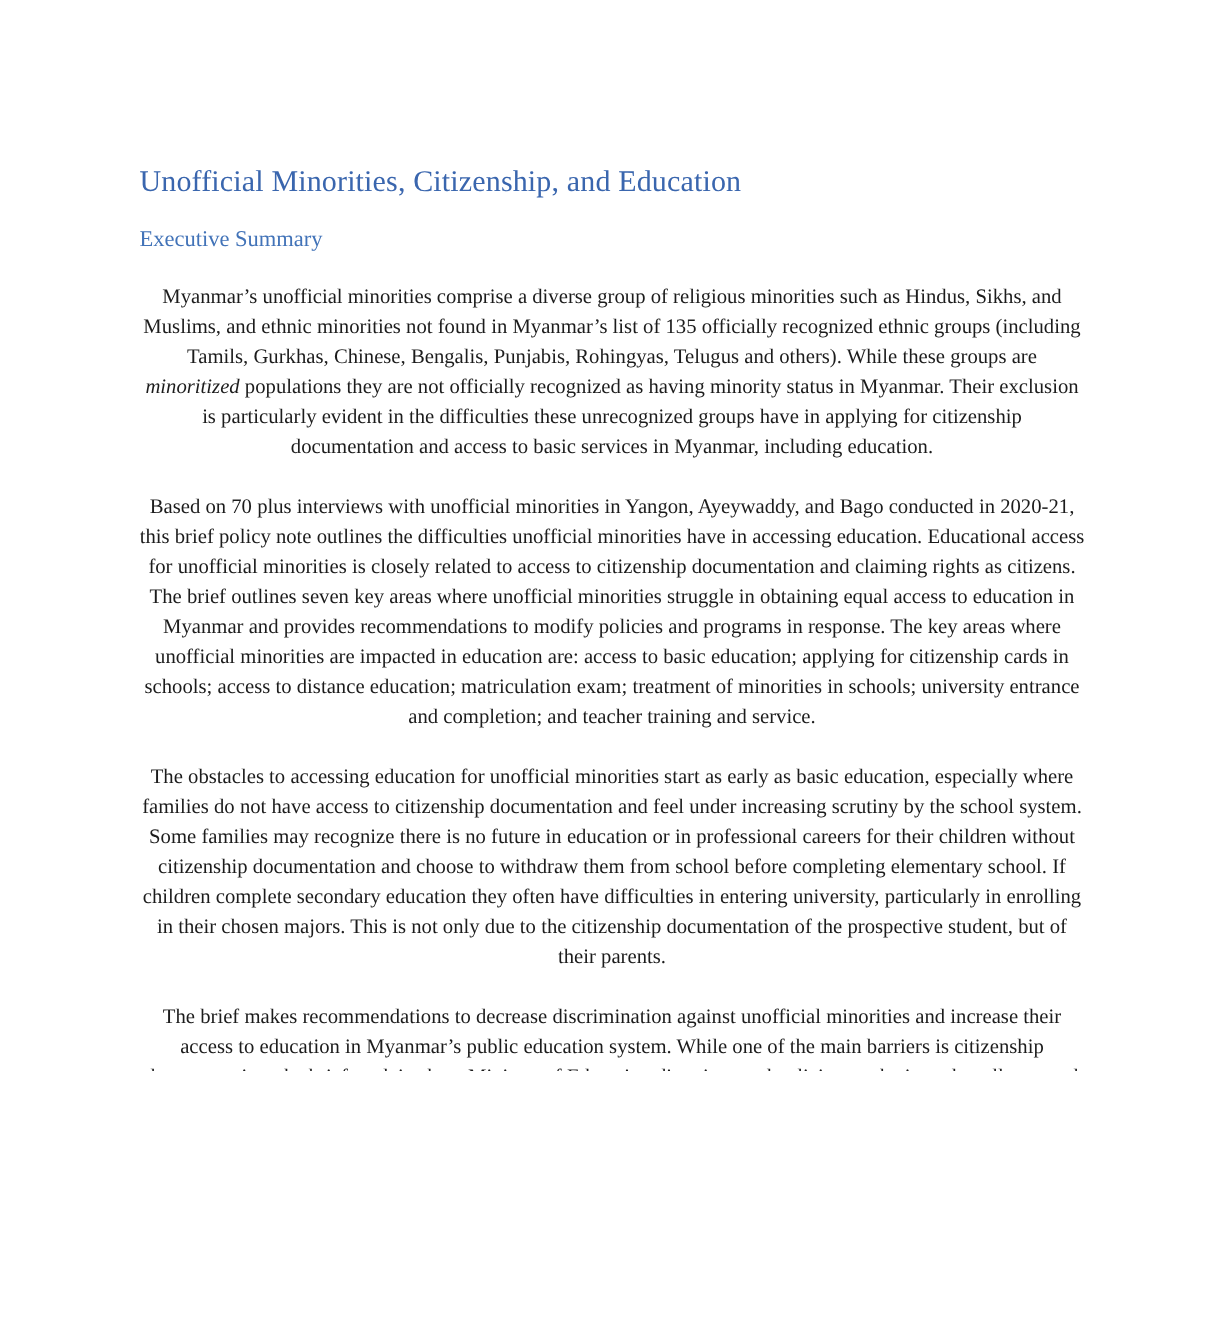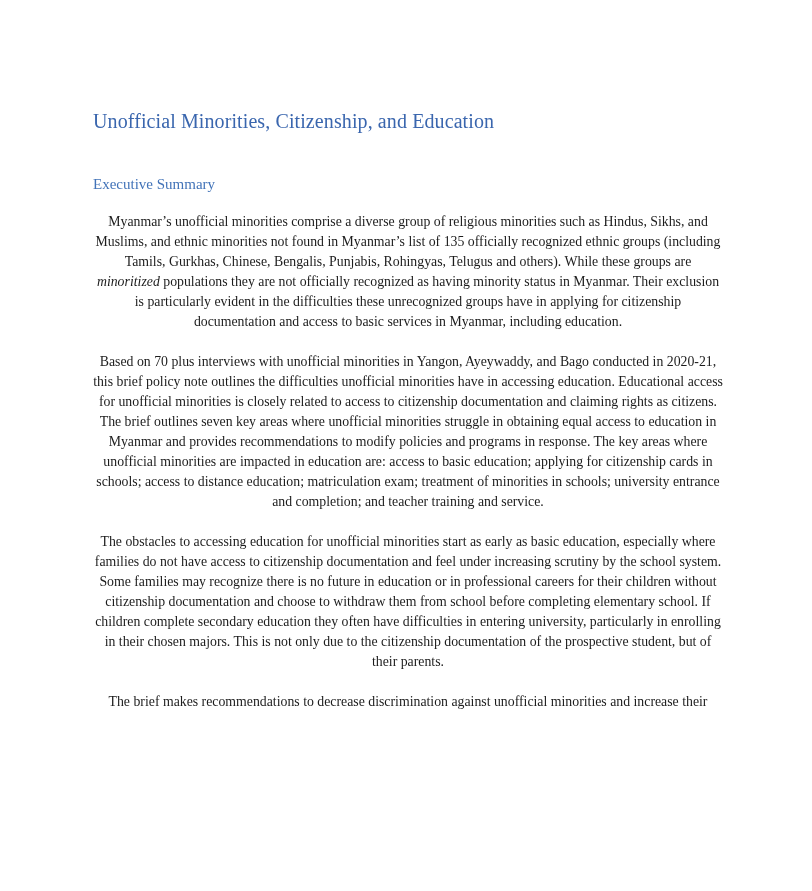--- a/index.html
+++ b/index.html
@@ -31,21 +31,21 @@
   .doc-title {
     margin: 0;
     padding: 0;
     font-size: 20px;
     font-weight: 400;
     line-height: 26px;
     color: var(--title-color);
     letter-spacing: 0.1px;
   }
   .section-heading {
-    margin: 40px 0 0 0;
+    margin: 16px 0 0 0;
     padding: 0;
     font-size: 15px;
     font-weight: 400;
     line-height: 20px;
     color: var(--heading-color);
   }
   .body-para {
     margin: 20px 0 0 0;
     padding: 0;
     font-size: 13.8px;

